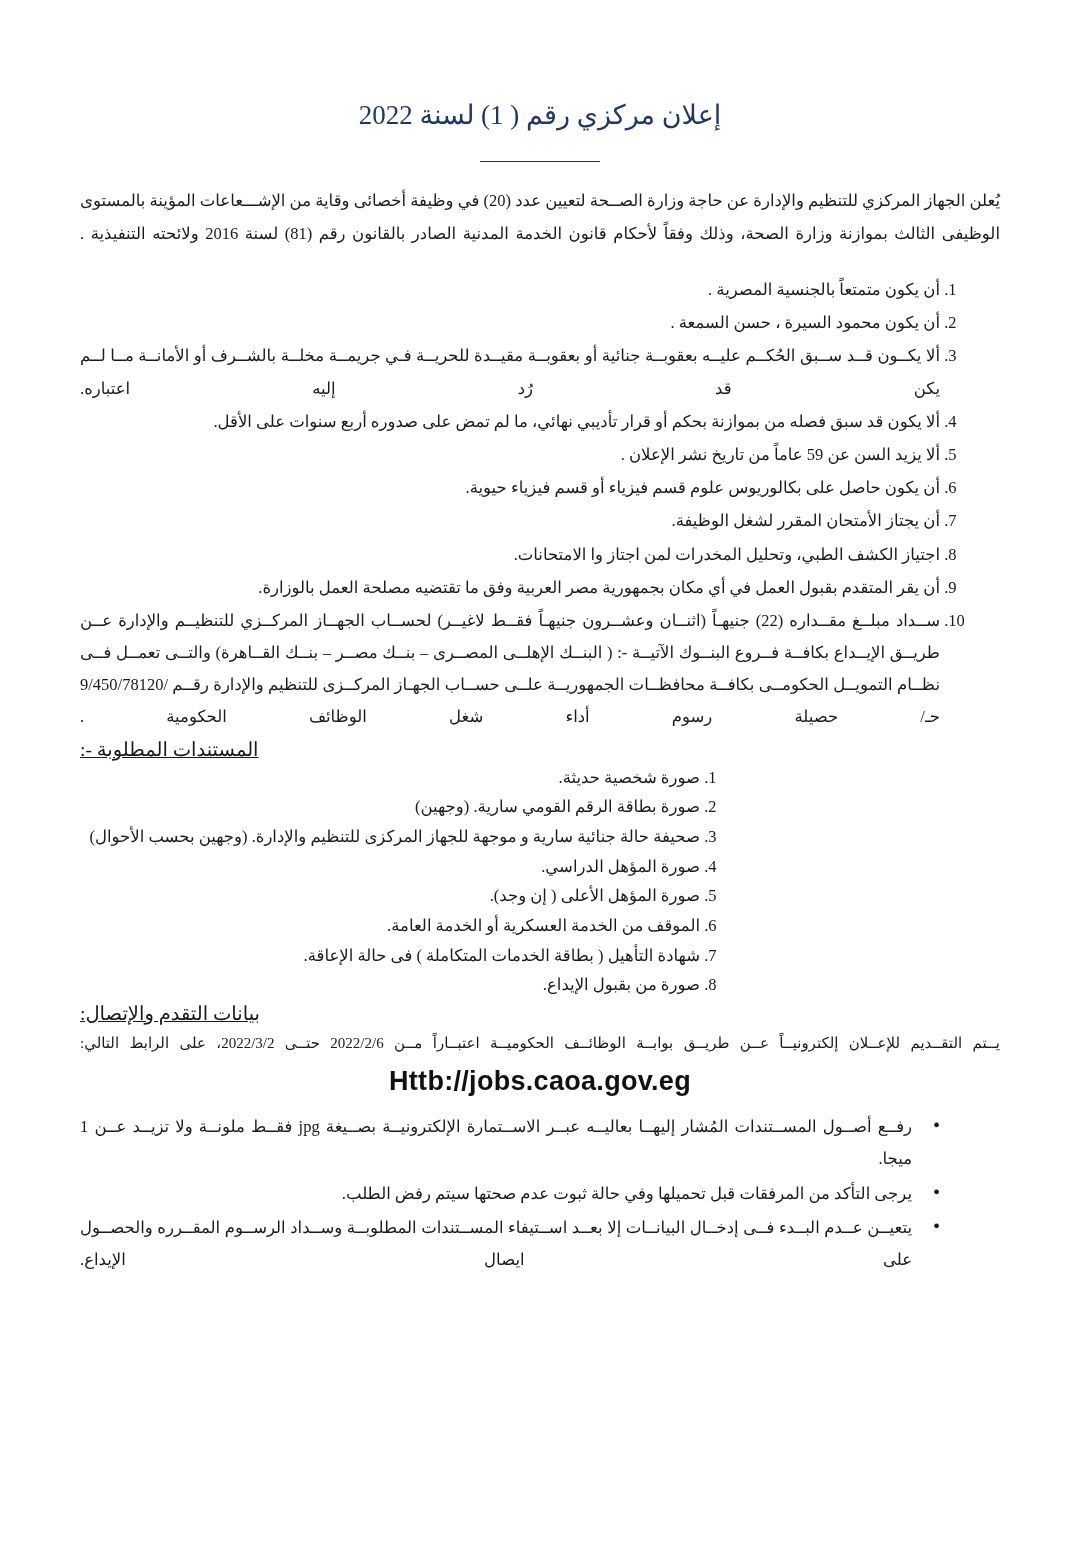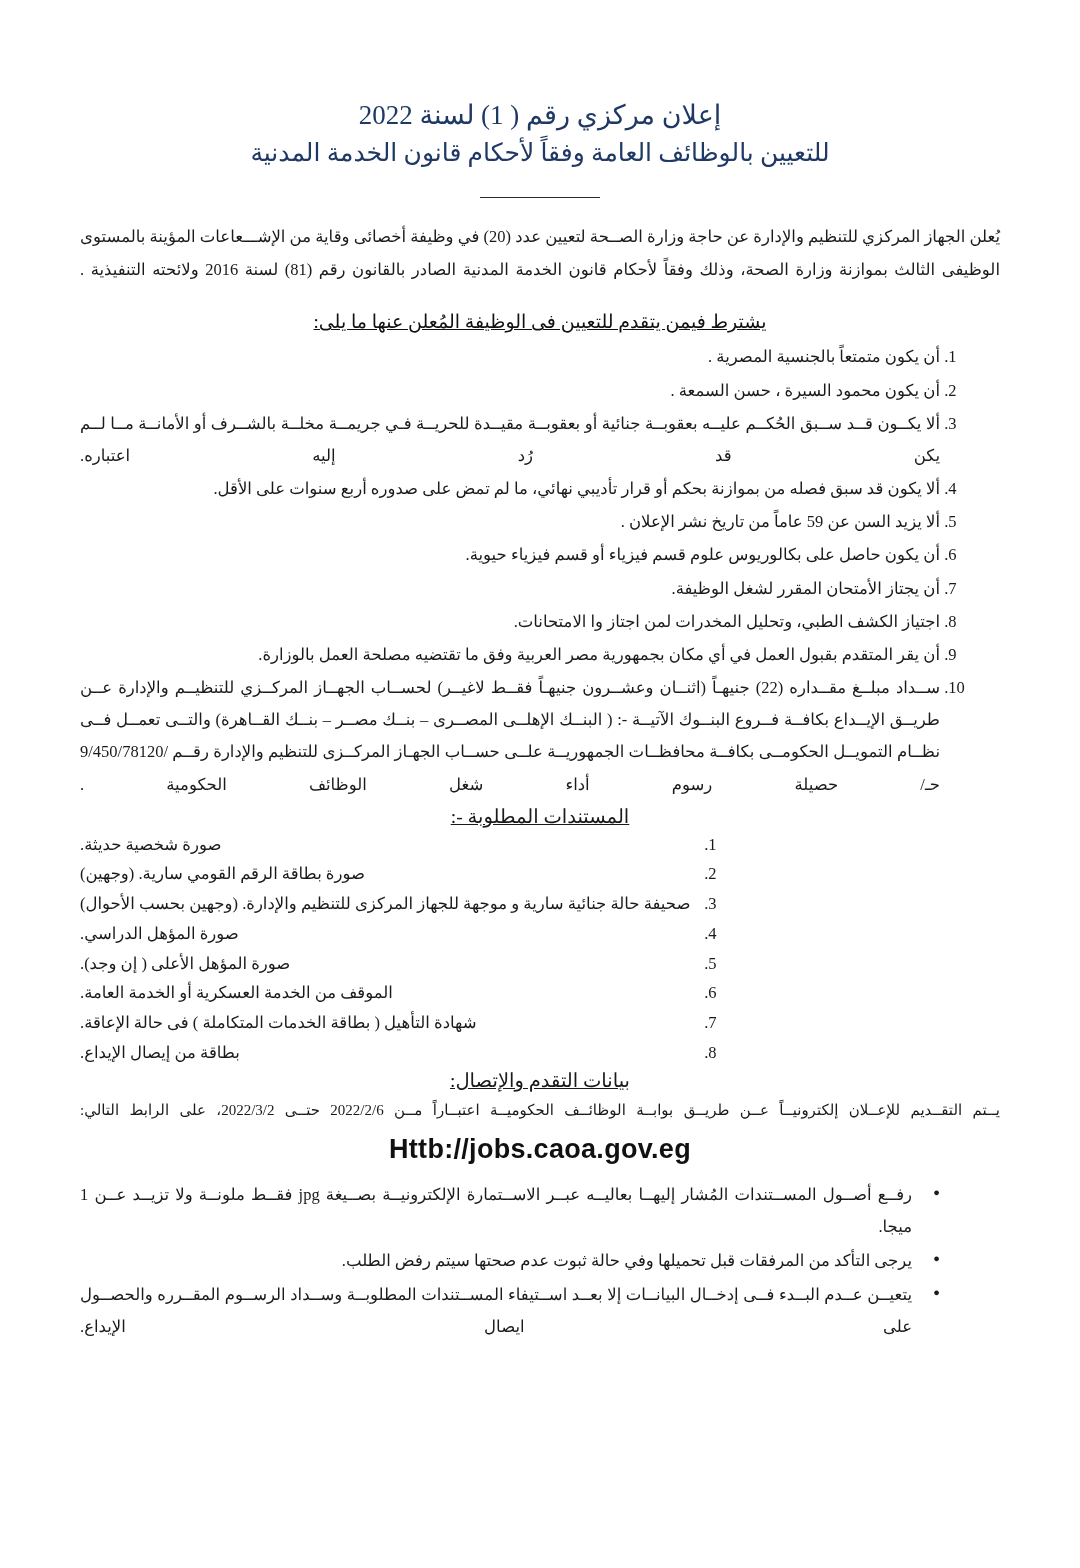--- a/index.html
+++ b/index.html
@@ -48,21 +48,21 @@
     margin: 0 0 24px 0;
   }
   .section-heading {
     font-size: 19px;
     text-decoration: underline;
     text-align: center;
     margin: 14px 0 8px 0;
     color: #111;
   }
   .heading-right-wrap {
-    text-align: center;
+    text-align: left;
   }
   .heading-right-wrap span {
     text-decoration: underline;
     font-size: 19.5px;
   }
   ol.num-list {
     margin: 4px 0 4px 0;
     padding: 0 60px 0 0;
     font-size: 16.5px;
     line-height: 1.95;
@@ -76,21 +76,21 @@
     text-align-last: justify;
   }
   ol.docs-list {
     margin: 2px 0 2px 0;
     padding: 0 300px 0 0;
     font-size: 16.5px;
     line-height: 1.8;
   }
   ol.docs-list > li {
     margin-bottom: 0;
-    text-align: left;
+    text-align: right;
   }
   .contact-para {
     font-size: 15px;
     line-height: 1.95;
     text-align: justify;
     text-align-last: justify;
     margin: 4px 0 6px 0;
   }
   .link {
     text-align: center;
@@ -129,28 +129,26 @@
     text-align-last: right;
   }
 </style>
 </head>
 <body>
 
 <div class="page">
 
   <div class="title-block">
     <div class="title-line-1">إعلان مركزي رقم ( 1) لسنة 2022</div>
-    <div class="title-line-2">للتعيين بالوظائف العامة وفقاً لأحكام قانون الخدمة المدنية</div>
   </div>
 
   <div class="rule"></div>
 
   <p class="intro">يُعلن الجهاز المركزي للتنظيم والإدارة  عن حاجة وزارة الصــحة لتعيين عدد (20)  في وظيفة أخصائى وقاية من الإشـــعاعات المؤينة بالمستوى الوظيفى الثالث  بموازنة وزارة الصحة، وذلك وفقاً لأحكام قانون الخدمة المدنية الصادر بالقانون رقم (81) لسنة 2016 ولائحته التنفيذية .</p>
 
-  <div class="section-heading">يشترط فيمن يتقدم للتعيين فى الوظيفة  المُعلن عنها ما يلى:</div>
 
   <ol class="num-list">
     <li>أن يكون متمتعاً بالجنسية المصرية .</li>
     <li>أن يكون محمود السيرة ، حسن السمعة .</li>
     <li class="justified">ألا يكــون قــد ســبق الحُكــم عليــه بعقوبــة جنائية أو بعقوبــة مقيــدة للحريــة فـي جريمــة مخلــة بالشــرف أو الأمانــة مــا لــم يكن قد رُد إليه اعتباره.</li>
     <li>ألا يكون قد سبق فصله من بموازنة بحكم أو قرار تأديبي نهائي، ما لم تمض على صدوره أربع سنوات على الأقل.</li>
     <li>ألا يزيد السن عن 59 عاماً من تاريخ نشر الإعلان .</li>
     <li>أن يكون حاصل على بكالوريوس علوم  قسم فيزياء أو قسم فيزياء حيوية.</li>
     <li>أن يجتاز الأمتحان المقرر لشغل الوظيفة.</li>
     <li>اجتياز الكشف الطبي، وتحليل المخدرات لمن اجتاز وا الامتحانات.</li>
@@ -163,21 +161,21 @@
   </div>
 
   <ol class="docs-list">
     <li>صورة شخصية حديثة.</li>
     <li>صورة بطاقة الرقم القومي سارية. (وجهين)</li>
     <li>صحيفة حالة جنائية سارية و موجهة للجهاز المركزى للتنظيم والإدارة. (وجهين بحسب الأحوال)</li>
     <li>صورة المؤهل الدراسي.</li>
     <li>صورة المؤهل الأعلى ( إن وجد).</li>
     <li>الموقف من الخدمة العسكرية أو الخدمة العامة.</li>
     <li>شهادة التأهيل ( بطاقة الخدمات المتكاملة ) فى حالة الإعاقة.</li>
-    <li>بطاقة من إيصال الإيداع.</li>
+    <li>صورة من بقبول الإيداع.</li>
   </ol>
 
   <div class="heading-right-wrap">
     <span>بيانات التقدم والإتصال:</span>
   </div>
 
   <p class="contact-para">يــتم التقــديم للإعــلان إلكترونيــاً عــن طريــق بوابــة الوظائــف الحكوميــة اعتبــاراً مــن 2022/2/6 حتــى 2022/3/2، على الرابط التالي:</p>
 
   <div class="link">Httb://jobs.caoa.gov.eg</div>
 

